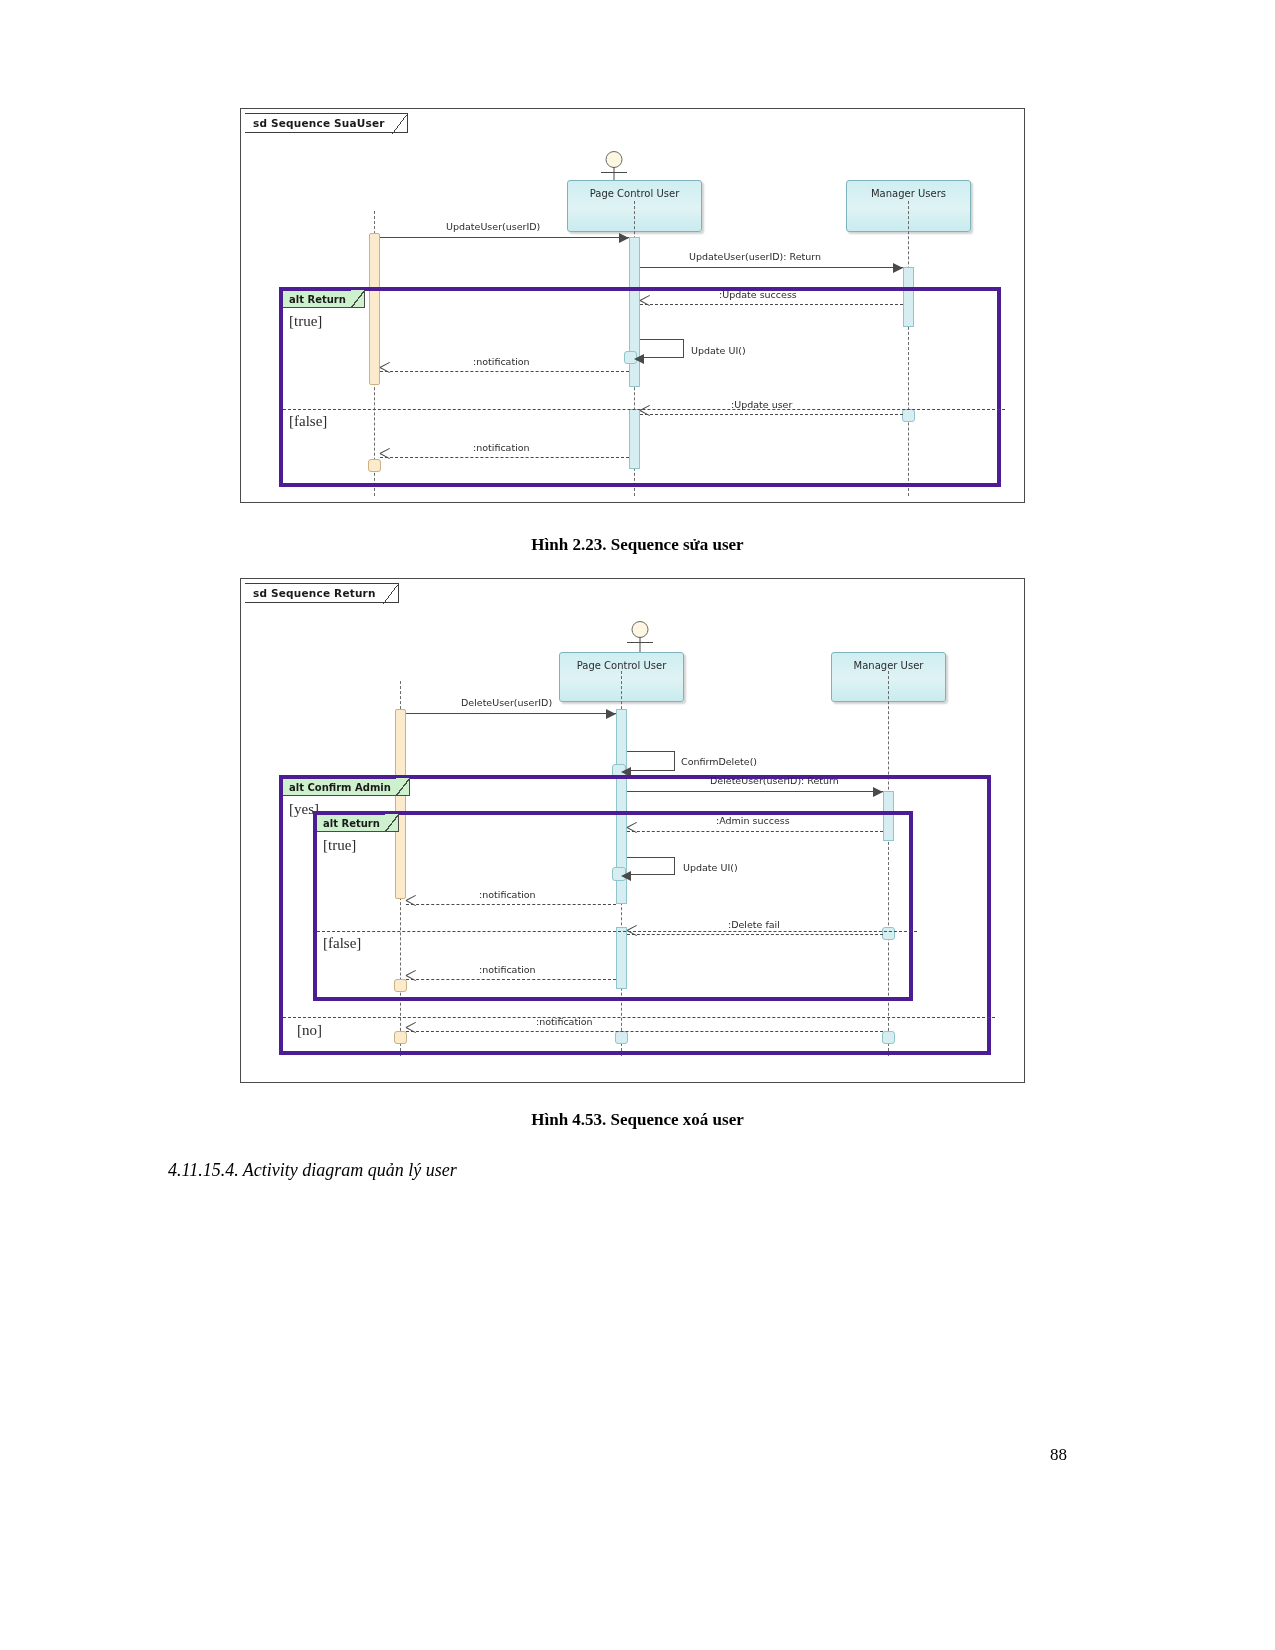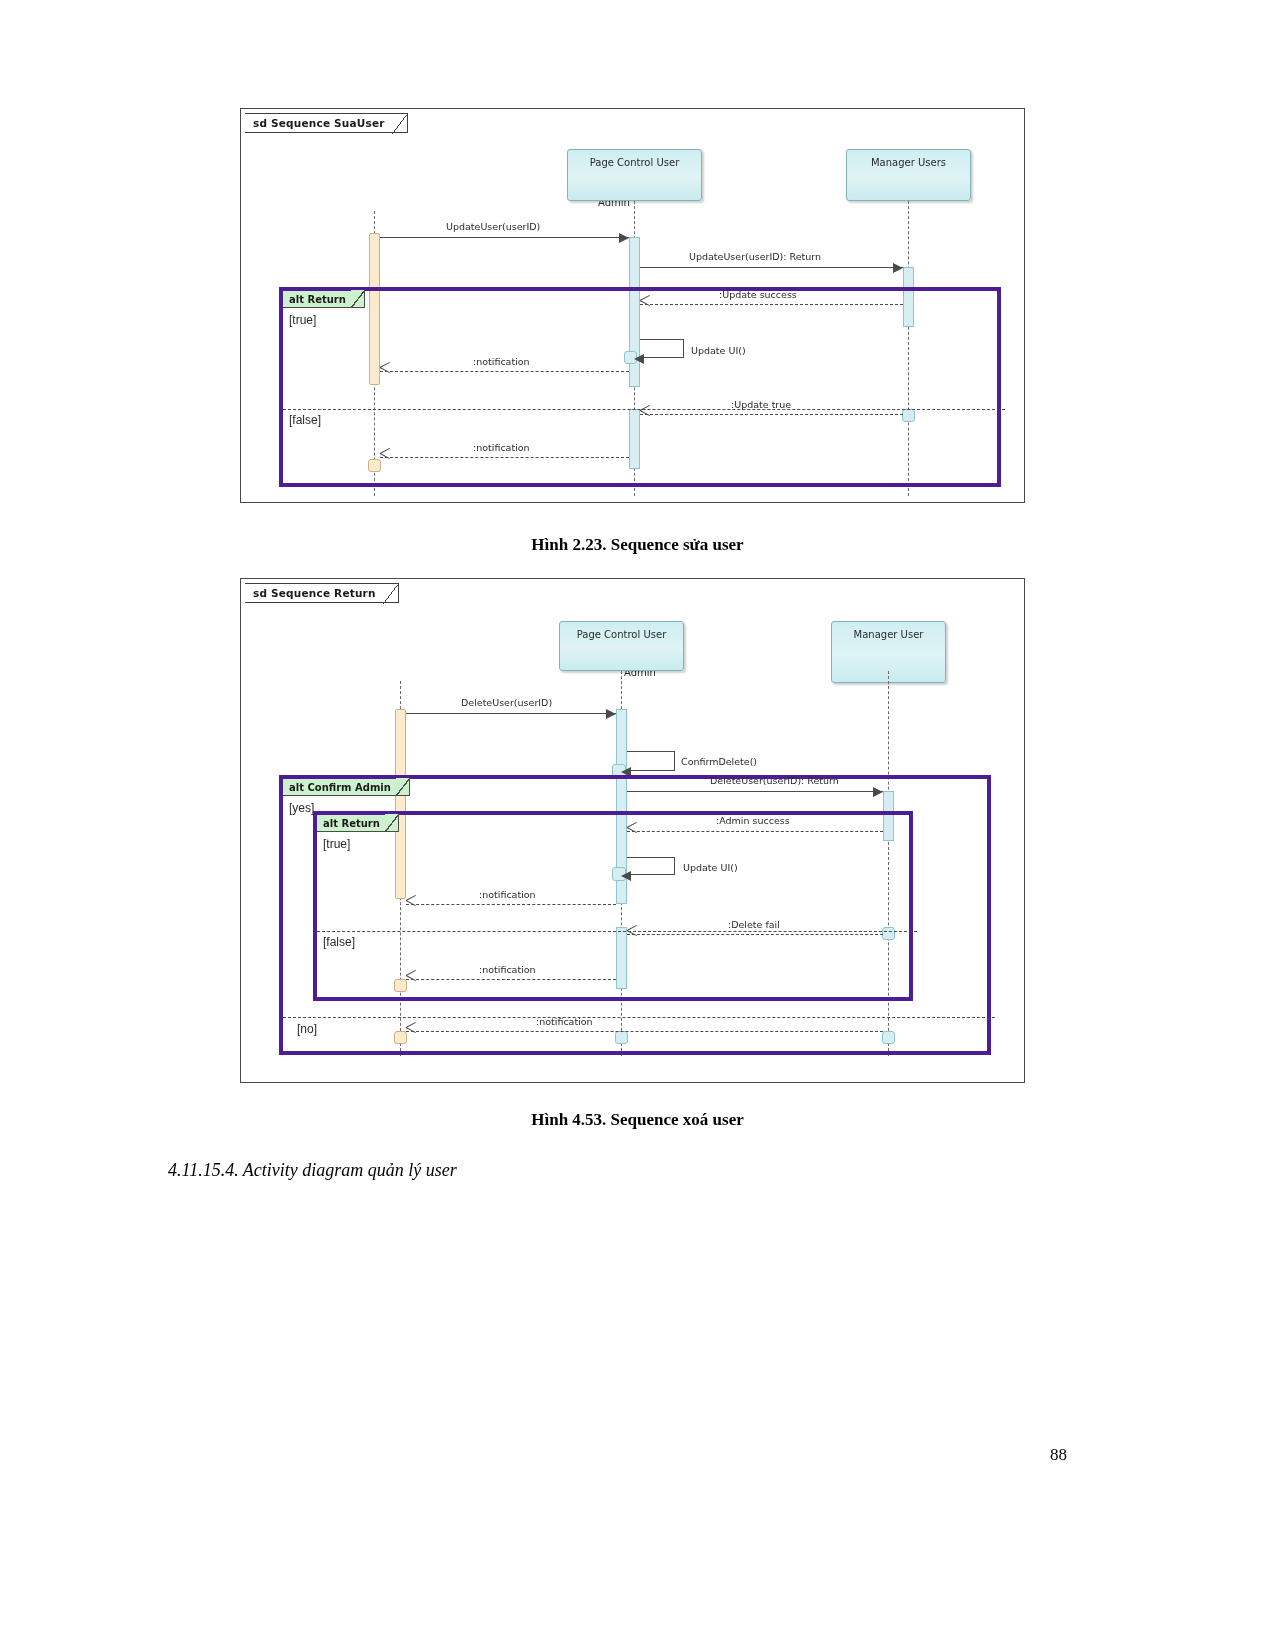--- a/index.html
+++ b/index.html
@@ -70,20 +70,21 @@
   }
 
   
   .objbox {
     position:absolute;
     border:1px solid #7fb3bb;
     border-radius:3px;
     background:linear-gradient(to bottom, #cfeef2 0%, #dff3f4 55%, #c9ebef 100%);
     box-shadow:2px 2px 2px rgba(0,0,0,.18);
     box-sizing:border-box;
+    margin-top:31px;
   }
   .objbox span {
     position:absolute; top:7px; left:0; right:0; text-align:center;
     font-family:"DejaVu Sans", sans-serif; font-size:10px; color:#2b2b2b;
     white-space:nowrap;
   }
 
   
   .lifeline {
     position:absolute; width:0;
@@ -159,21 +160,21 @@
     box-sizing:border-box;
   }
   .fragment > .ftab::after{
     content:"";
     position:absolute; right:-1px; top:-1px;
     width:14px; height:18px;
     background:linear-gradient(to bottom right, #cdf0cd 0 47%, #4a4a4a 47% 53%, transparent 53% 100%);
   }
   .guard {
     position:absolute;
-    font-family:Liberation Sans, sans-serif; font-size:12px; color:#2b2b2b;
+    font-family:Liberation Serif, serif; font-size:15px; color:#2b2b2b;
     white-space:nowrap;
   }
   .divider {
     position:absolute; height:0; border-top:1px dashed #4a4a4a;
   }
   .selfmsg {
     position:absolute;
     border:1px solid #4a4a4a;
     border-left:none;
     box-sizing:border-box;
@@ -260,21 +261,21 @@
   <div class="msglabel" style="left:450px; top:236px;">Update UI()</div>
 
   <div class="msg dashed" style="left:139px; top:262px; width:249px;">
     <div class="arrowL open" style="left:0px;"></div>
   </div>
   <div class="msglabel" style="left:232px; top:247px;">:notification</div>
 
   <div class="msg dashed" style="left:399px; top:305px; width:263px;">
     <div class="arrowL open" style="left:0px;"></div>
   </div>
-  <div class="msglabel" style="left:490px; top:290px;">:Update true</div>
+  <div class="msglabel" style="left:490px; top:290px;">:Update user</div>
 
   <div class="msg dashed" style="left:139px; top:348px; width:249px;">
     <div class="arrowL open" style="left:0px;"></div>
   </div>
   <div class="msglabel" style="left:232px; top:333px;">:notification</div>
 </div>
 
 <div class="caption" style="top:535px;">Hình 2.23. Sequence sửa user</div>
 
 <div class="diagram" style="left:240px; top:578px; width:785px; height:505px;">
@@ -286,21 +287,21 @@
     <div class="body"></div>
     <div class="arms"></div>
     <div class="leg1"></div>
     <div class="leg2"></div>
     <div class="label">Admin</div>
   </div>
 
   <div class="objbox" style="left:318px; top:42px; width:125px; height:50px;">
     <span>Page Control User</span>
   </div>
-  <div class="objbox" style="left:590px; top:42px; width:115px; height:62px;">
+  <div class="objbox" style="left:590px; top:42px; width:115px; height:50px;">
     <span>Manager User</span>
   </div>
 
   <div class="lifeline" style="left:159px; top:102px; height:375px;"></div>
   <div class="lifeline" style="left:380px; top:92px; height:385px;"></div>
   <div class="lifeline" style="left:647px; top:92px; height:385px;"></div>
 
   <div class="act actor-act" style="left:154px; top:130px; width:11px; height:190px;"></div>
   <div class="act" style="left:375px; top:130px; width:11px; height:195px;"></div>
   <div class="act small" style="left:371px; top:185px; width:14px; height:14px;"></div>

